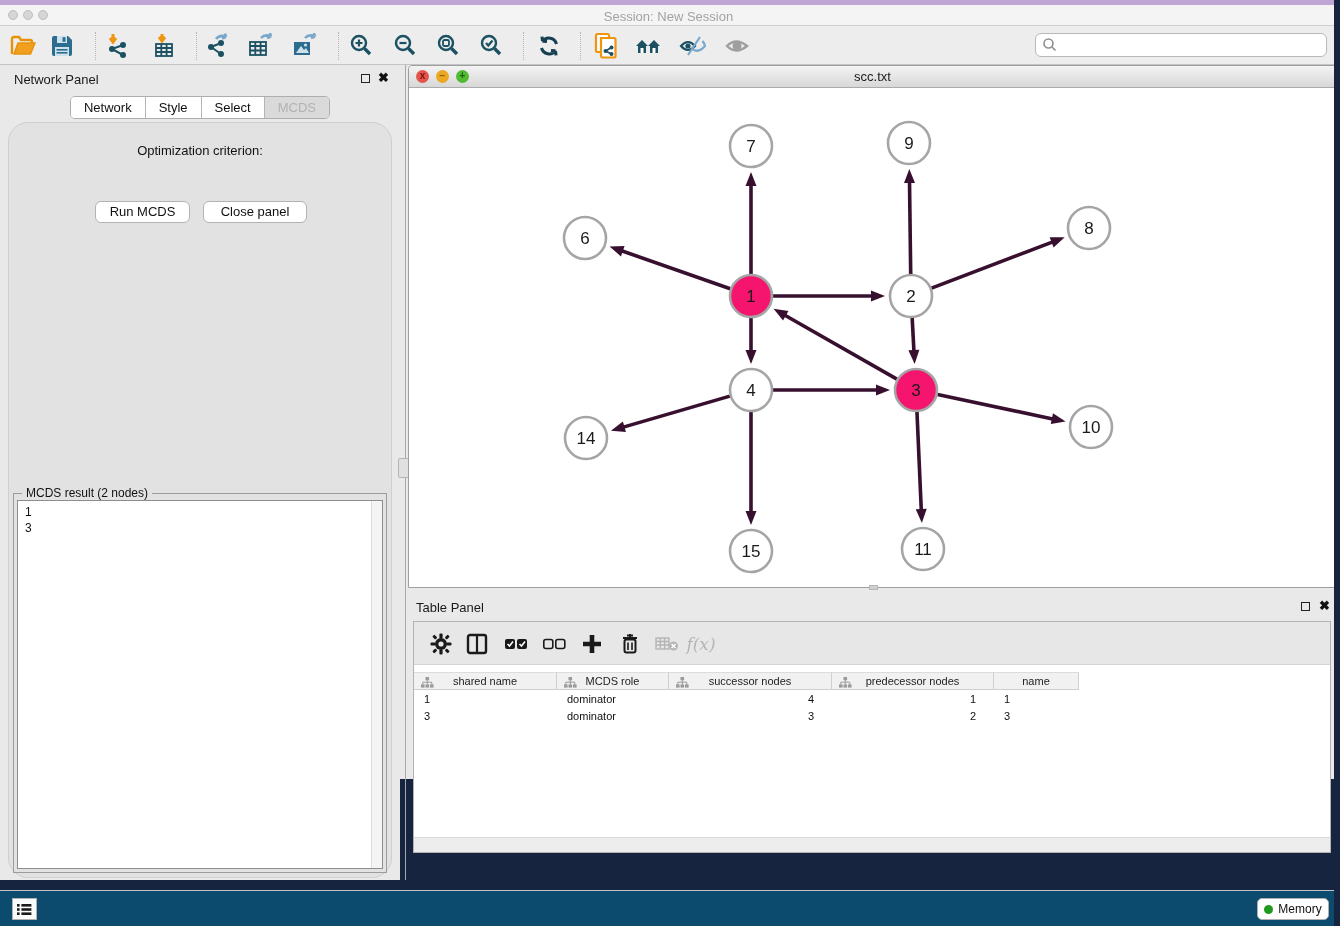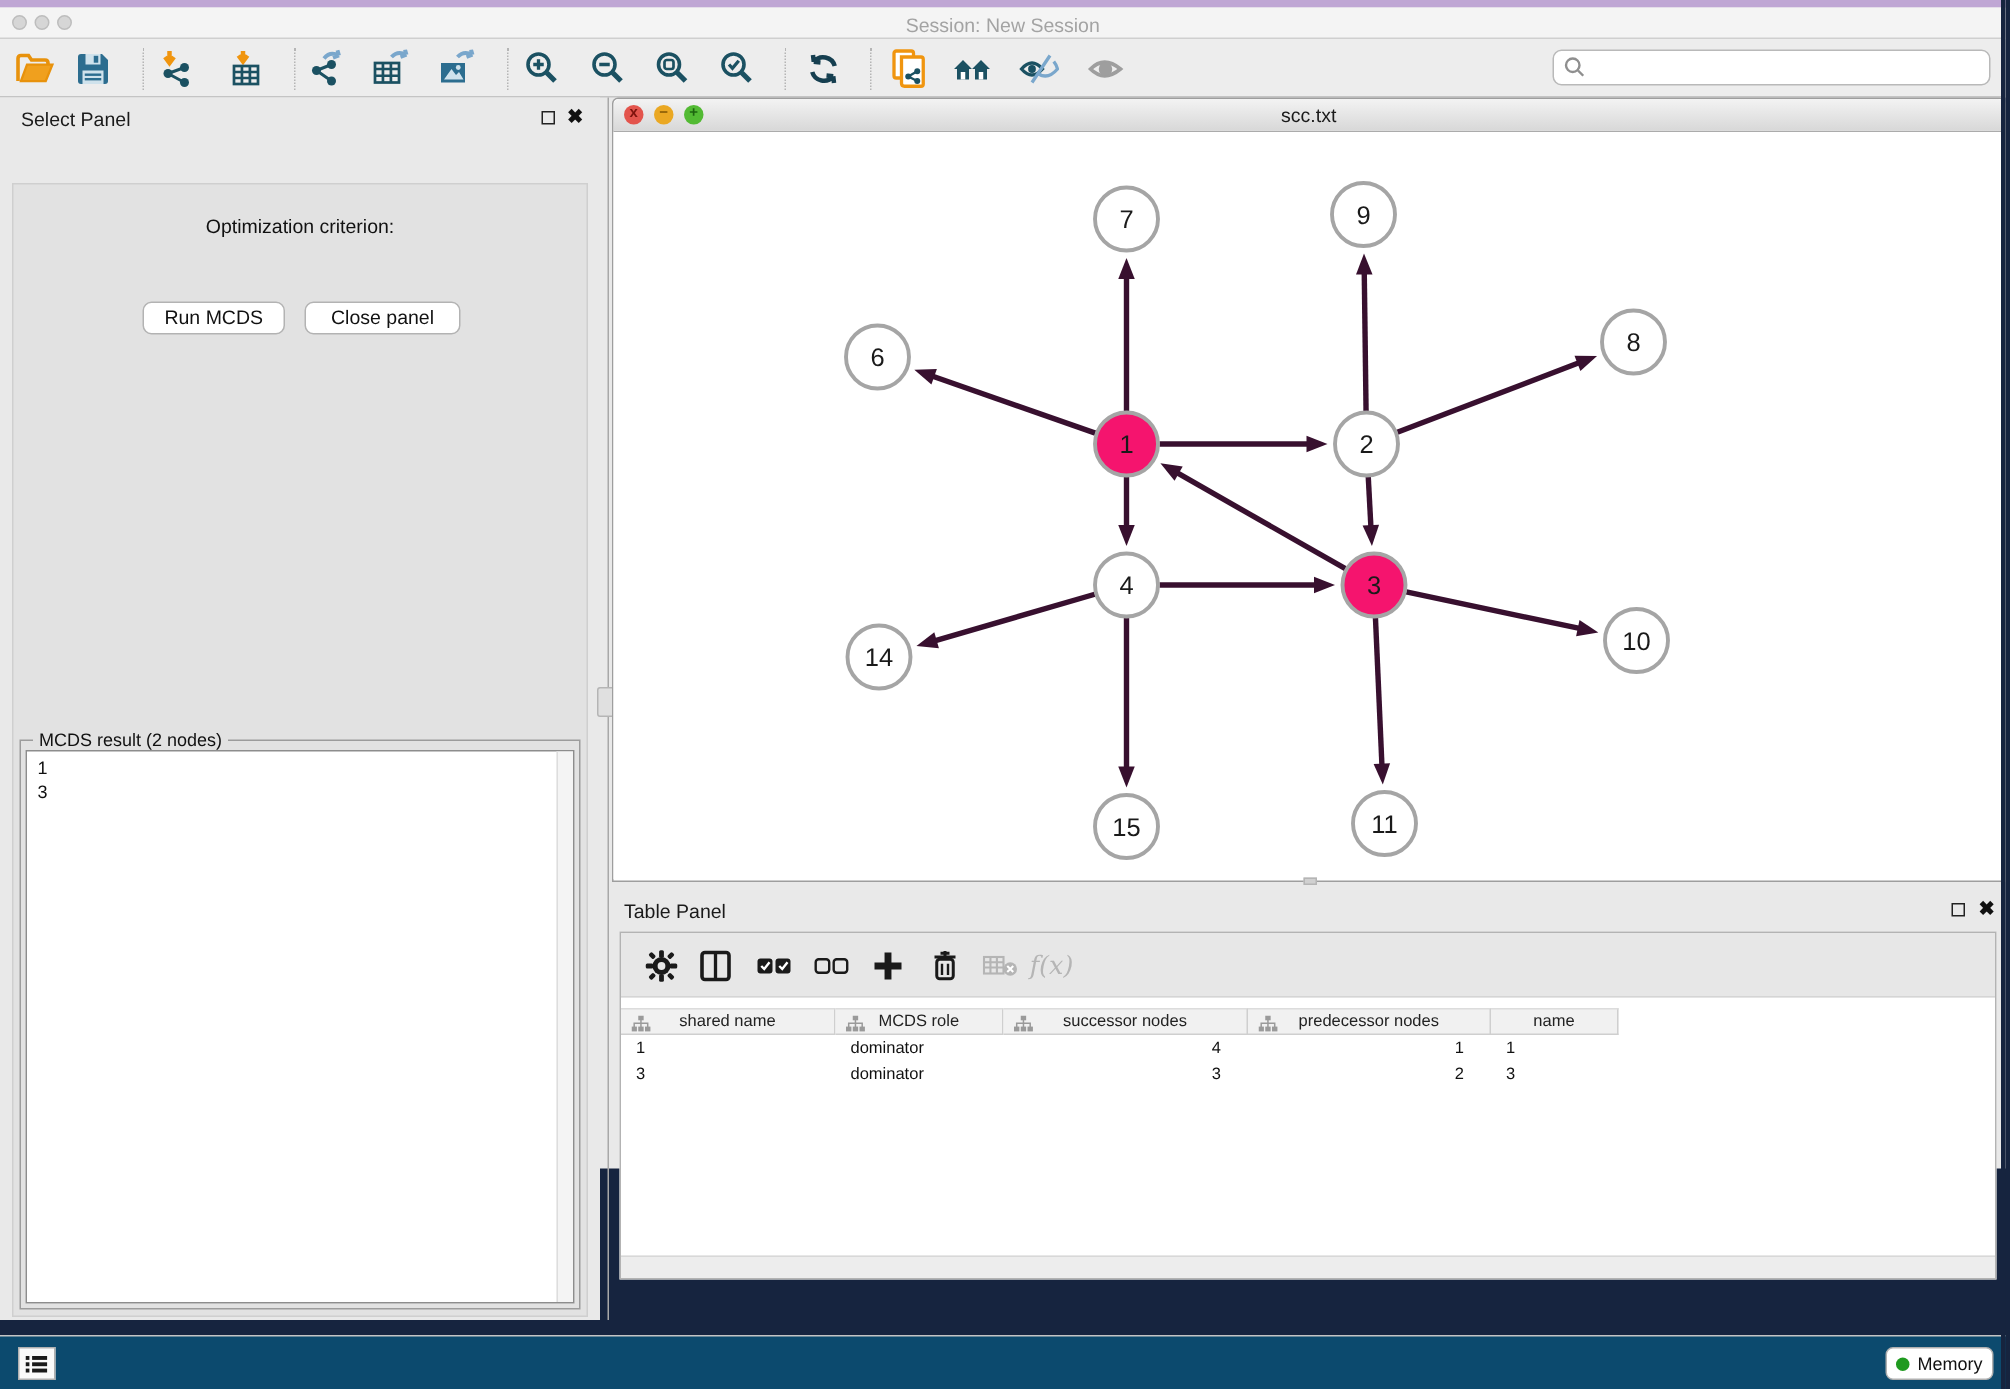--- a/index.html
+++ b/index.html
@@ -19,21 +19,21 @@
   #control-panel { position:absolute; left:0; top:65px; width:400px; height:815px; background:#e9e9e9; }
   .panel-head { position:absolute; left:0; top:0; width:100%; height:28px; }
   .panel-title { position:absolute; left:14px; top:7px; font-size:13px; color:#1a1a1a; }
   .float-ic { position:absolute; width:9px; height:9px; border:1.5px solid #222; top:9px; }
   .close-ic { position:absolute; top:5px; font-size:13px; font-weight:bold; color:#111; }
   .seg-group { display:inline-flex; border:1px solid #aeaeae; border-radius:5px; overflow:hidden; background:#fff; }
   .seg-tab { padding:3px 13px; font-size:13px; color:#111; background:#fff; border-left:1px solid #b5b5b5; white-space:nowrap; }
   .seg-tab:first-child { border-left:none; }
   .seg-tab.active { background:#dadada; color:#b2b2b2; }
   #cp-tabs { position:absolute; left:0; top:31px; width:100%; text-align:center; }
-  #cp-inner { position:absolute; left:8px; top:57px; width:384px; height:756px; background:#e2e2e2; border:1px solid #cfcfcf; border-radius:0; }
+  #cp-inner { position:absolute; left:8px; top:57px; width:384px; height:756px; background:#e2e2e2; border:1px solid #cfcfcf; border-radius:20px; }
   #opt-label { position:absolute; top:20px; width:100%; text-align:center; font-size:13px; color:#111; }
   #criterion { position:absolute; left:37px; top:44px; width:310px; height:23px; background:#fff; border:1px solid #b3b3b3; border-radius:6px; font-size:13px; color:#111; line-height:21px; padding-left:12px; }
   .stepper { position:absolute; right:8px; top:4px; width:9px; height:14px; }
   .stepper:before { content:""; position:absolute; left:1px; top:0; border-left:4px solid transparent; border-right:4px solid transparent; border-bottom:5px solid #444; }
   .stepper:after { content:""; position:absolute; left:1px; bottom:0; border-left:4px solid transparent; border-right:4px solid transparent; border-top:5px solid #444; }
   .cp-btn { position:absolute; top:78px; height:22px; background:#fff; border:1px solid #b3b3b3; border-radius:6px; font-size:13px; color:#111; text-align:center; line-height:20px; }
   #result-box { position:absolute; left:4px; top:370px; width:374px; height:380px; border:1px solid #9c9c9c; }
   #result-legend { position:absolute; left:8px; top:-8px; background:#e2e2e2; padding:0 4px; font-size:12px; color:#111; }
   #result-text { position:absolute; left:3px; top:6px; right:3px; bottom:3px; background:#fff; border:1px solid #8d8d8d; font-size:12px; line-height:16px; padding:3px 0 0 7px; white-space:pre; color:#111; }
   #result-scroll { position:absolute; right:4px; top:7px; bottom:4px; width:11px; background:#f4f4f4; border-left:1px solid #ddd; }
@@ -214,24 +214,30 @@
     <div id="search-wrap">
       <svg width="16" height="16" viewBox="0 0 16 16">
           <circle cx="6.5" cy="6.5" r="4.5" stroke="#8f8f8f" stroke-width="1.6" fill="none"></circle>
           <path d="M10 10 L13.5 13.5" stroke="#8f8f8f" stroke-width="1.6"></path>
         </svg>
     </div>
   </div>
 
   <div id="control-panel">
     <div class="panel-head">
-      <span class="panel-title">Select Panel</span>
+      <span class="panel-title">Network Panel</span>
       <span class="float-ic" style="left:361px"></span>
       <span class="close-ic" style="left:378px">✖</span>
     </div>
+    <div id="cp-tabs"><span class="seg-group" id="cp-tab-group">
+          <span class="seg-tab">Network</span>
+          <span class="seg-tab">Style</span>
+          <span class="seg-tab">Select</span>
+          <span class="seg-tab active">MCDS</span>
+        </span></div>
     <div id="cp-inner">
       <div id="opt-label">Optimization criterion:</div>
       <div class="cp-btn" style="left:86px; width:95px">Run MCDS</div>
       <div class="cp-btn" style="left:194px; width:104px">Close panel</div>
       <div id="result-box">
         <span id="result-legend">MCDS result (2 nodes)</span>
         <div id="result-text">1
 3</div>
         <div id="result-scroll"></div>
       </div>

